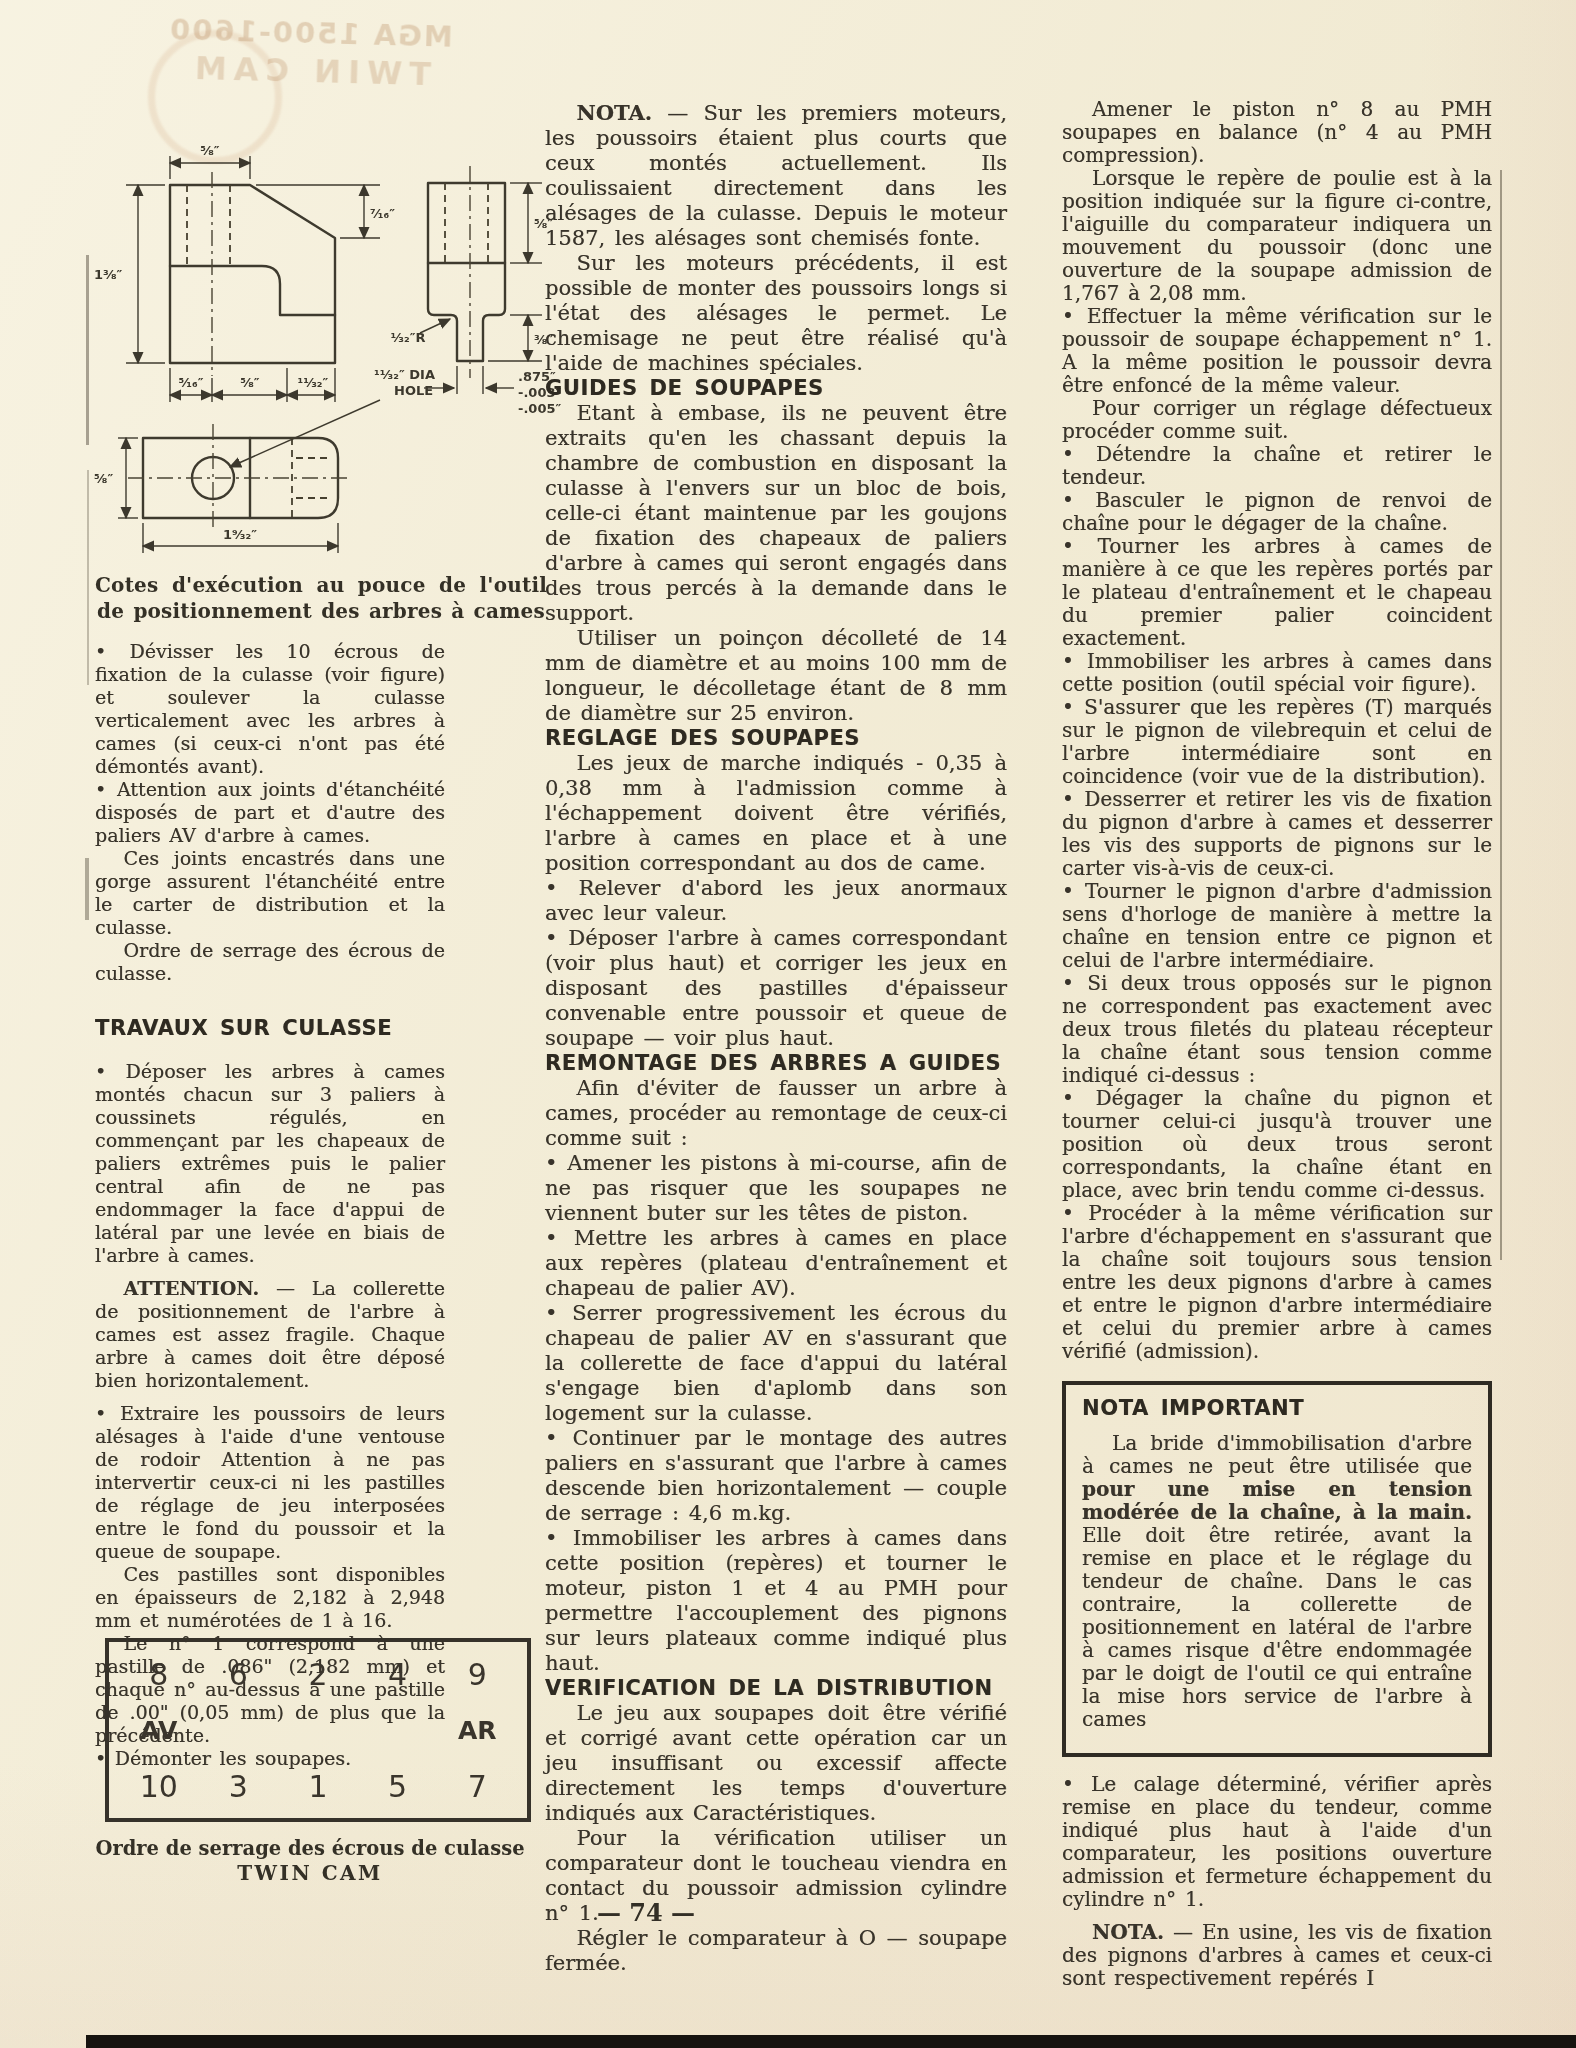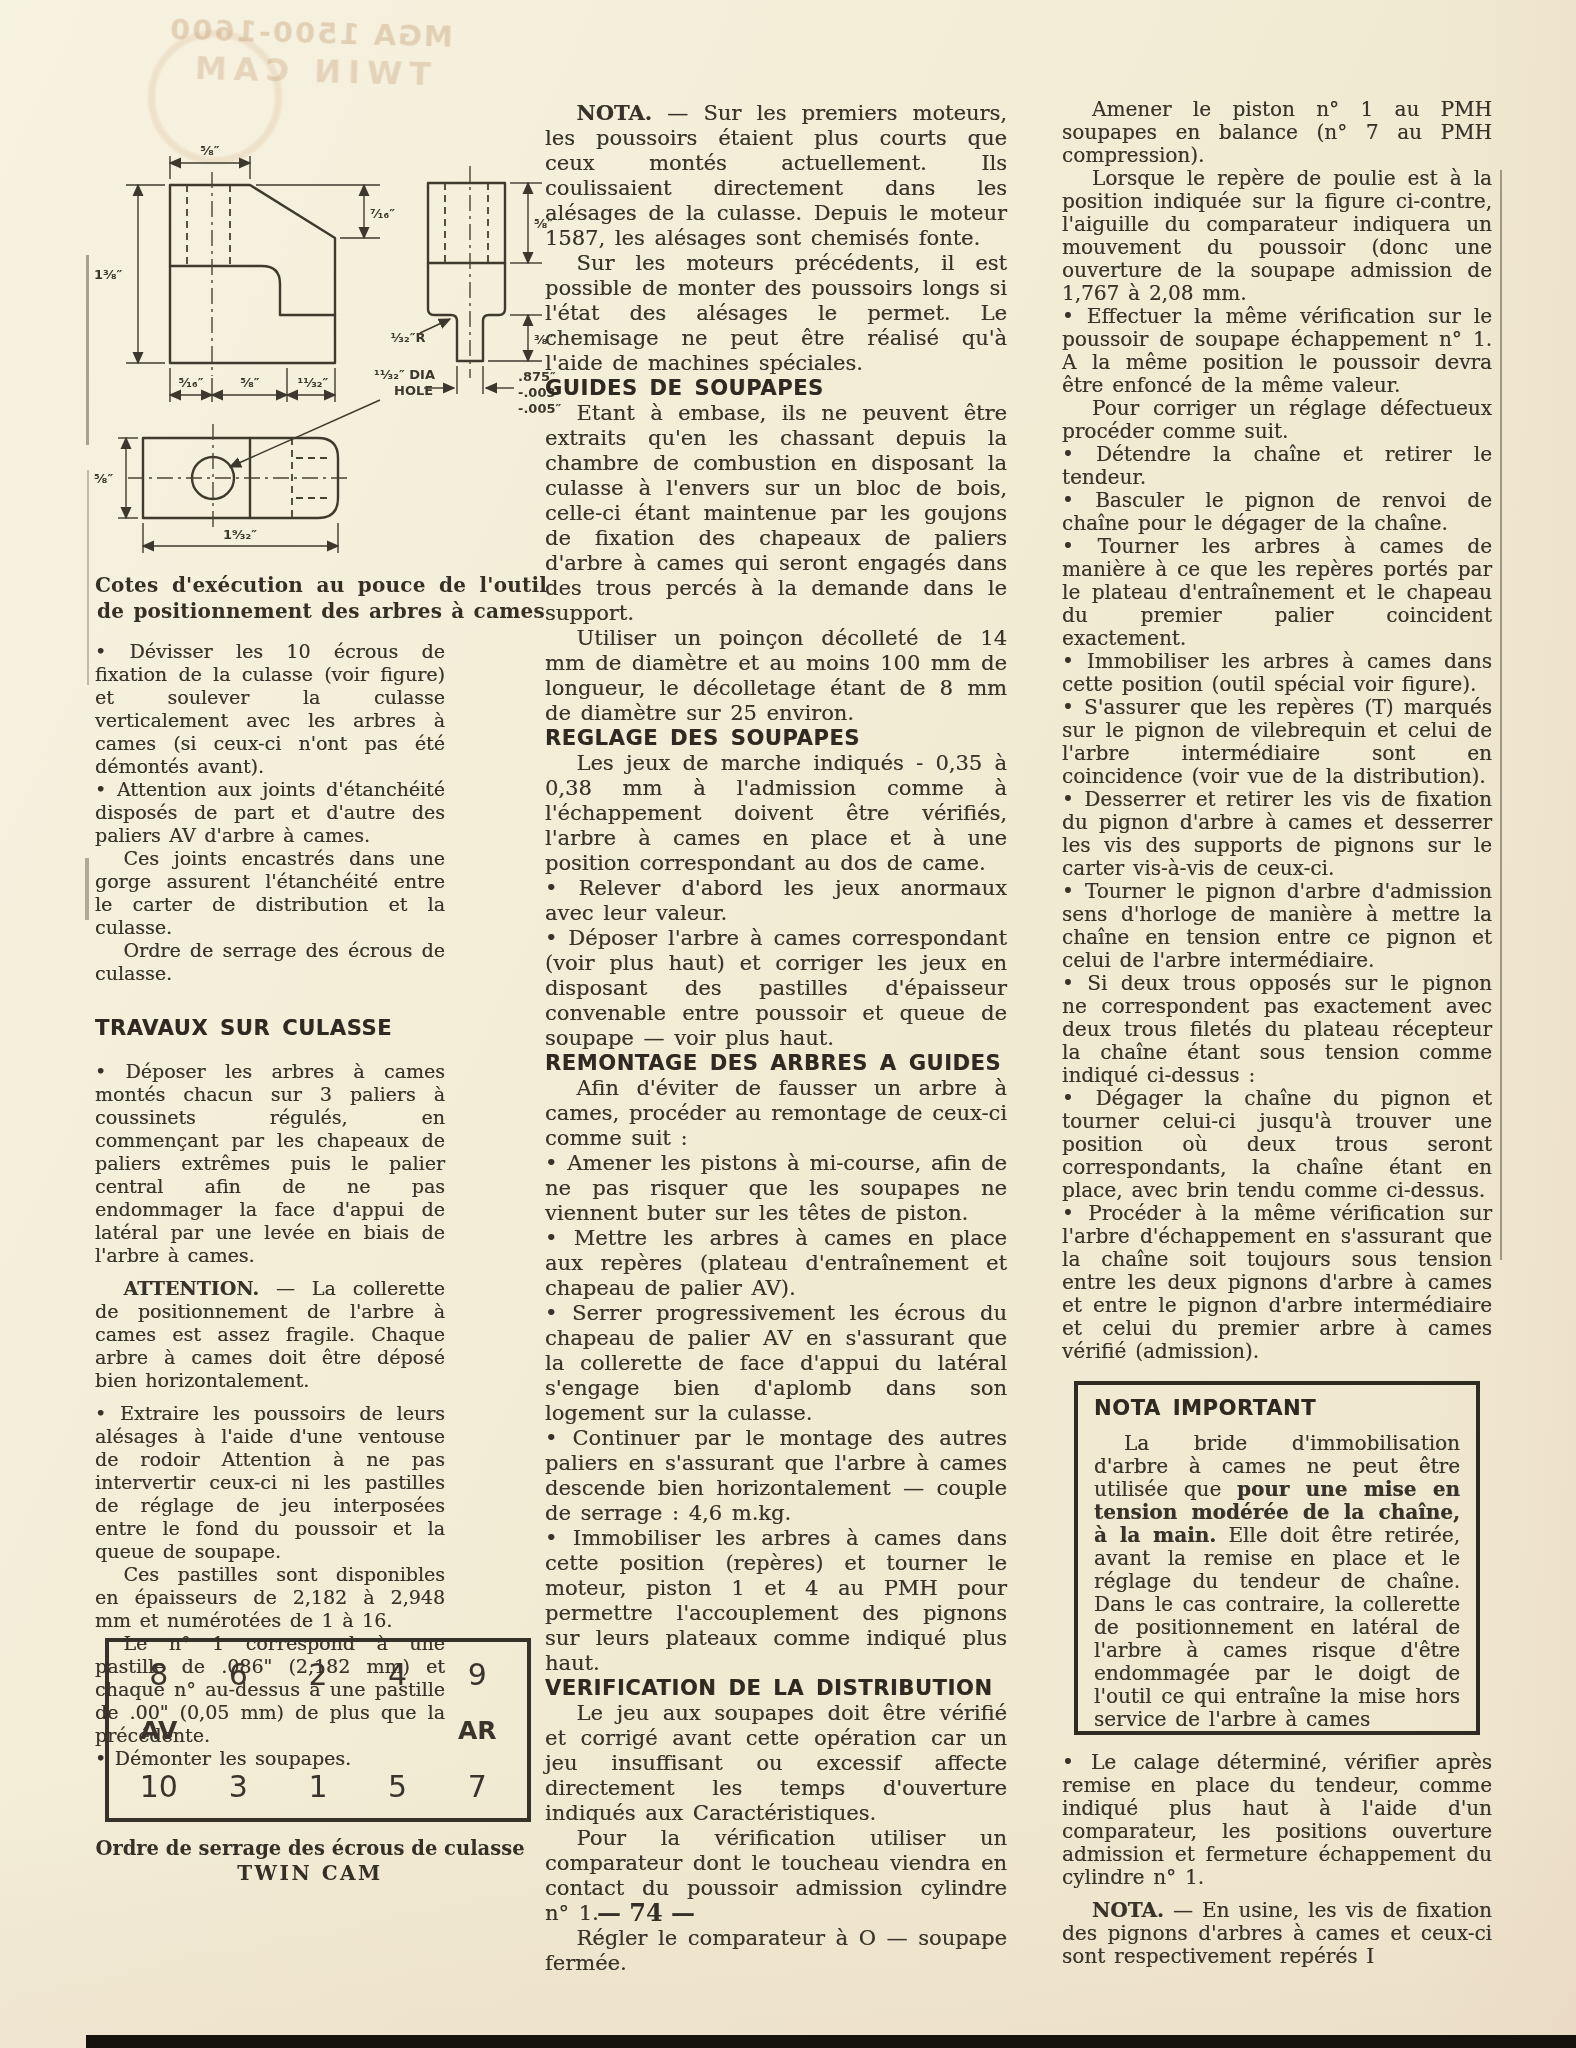--- a/index.html
+++ b/index.html
@@ -42,21 +42,21 @@
   #col2{left:545px;top:100px;width:462px;font-size:21px;line-height:25px;word-spacing:3px;}
   #col3{left:1062px;top:98px;width:430px;font-size:20px;line-height:23px;word-spacing:2.5px;}
   .ind{text-indent:1.5em;}
   .gap{margin-top:10px !important;}
   .hd{font-family:"DejaVu Sans",sans-serif;font-weight:bold;font-size:21px;
     letter-spacing:.6px;word-spacing:4px;margin:30px 0 16px;color:#2e2a21;text-align:left;
     text-shadow:.4px .3px 0 rgba(45,40,28,.6);}
   #col1 .hd{margin:32px 0 20px;}
   .bold{font-weight:bold;}
   
-  .notabox{border:4px solid #2f2b23;margin:18px 12px 16px;padding:10px 16px 0;}
+  .notabox{border:4px solid #2f2b23;margin:18px 0 16px;padding:10px 16px 22px;}
   .notabox .hd{margin:2px 0 12px;}
   
   .ttable{position:absolute;left:105px;top:1638px;width:398px;height:168px;
     border:4px solid #36322a;display:grid;grid-template-columns:repeat(5,1fr);
     grid-template-rows:repeat(3,1fr);align-items:center;justify-items:center;
     font-family:"DejaVu Sans",sans-serif;font-size:30px;color:#3a352c;padding:4px 10px;}
   .ttable .dir{font-size:25px;font-weight:bold;}
   .tcaption{position:absolute;left:95px;top:1836px;width:430px;text-align:center;
     font-weight:bold;font-size:19.5px;line-height:25px;color:#343026;}
   .tcaption .l2{letter-spacing:2.5px;font-size:20px;}
@@ -212,21 +212,21 @@
     <p>• Serrer progressivement les écrous du chapeau de palier AV en s'assurant que la collerette de face d'appui du latéral s'engage bien d'aplomb dans son logement sur la culasse.</p>
     <p>• Continuer par le montage des autres paliers en s'assurant que l'arbre à cames descende bien horizontalement — couple de serrage : 4,6 m.kg.</p>
     <p>• Immobiliser les arbres à cames dans cette position (repères) et tourner le moteur, piston 1 et 4 au PMH pour permettre l'accouplement des pignons sur leurs plateaux comme indiqué plus haut.</p>
     <p class="hd">VERIFICATION DE LA DISTRIBUTION</p>
     <p class="ind">Le jeu aux soupapes doit être vérifié et corrigé avant cette opération car un jeu insuffisant ou excessif affecte directement les temps d'ouverture indiqués aux Caractéristiques.</p>
     <p class="ind">Pour la vérification utiliser un comparateur dont le toucheau viendra en contact du poussoir admission cylindre n° 1.</p>
     <p class="ind">Régler le comparateur à O — soupape fermée.</p>
   </div>
 
   <div class="col" id="col3">
-    <p class="ind">Amener le piston n° 1 au PMH soupapes en balance (n° 7 au PMH compression).</p>
+    <p class="ind">Amener le piston n° 8 au PMH soupapes en balance (n° 4 au PMH compression).</p>
     <p class="ind">Lorsque le repère de poulie est à la position indiquée sur la figure ci-contre, l'aiguille du comparateur indiquera un mouvement du poussoir (donc une ouverture de la soupape admission de 1,767 à 2,08 mm.</p>
     <p>• Effectuer la même vérification sur le poussoir de soupape échappement n° 1. A la même position le poussoir devra être enfoncé de la même valeur.</p>
     <p class="ind">Pour corriger un réglage défectueux procéder comme suit.</p>
     <p>• Détendre la chaîne et retirer le tendeur.</p>
     <p>• Basculer le pignon de renvoi de chaîne pour le dégager de la chaîne.</p>
     <p>• Tourner les arbres à cames de manière à ce que les repères portés par le plateau d'entraînement et le chapeau du premier palier coincident exactement.</p>
     <p>• Immobiliser les arbres à cames dans cette position (outil spécial voir figure).</p>
     <p>• S'assurer que les repères (T) marqués sur le pignon de vilebrequin et celui de l'arbre intermédiaire sont en coincidence (voir vue de la distribution).</p>
     <p>• Desserrer et retirer les vis de fixation du pignon d'arbre à cames et desserrer les vis des supports de pignons sur le carter vis-à-vis de ceux-ci.</p>
     <p>• Tourner le pignon d'arbre d'admission sens d'horloge de manière à mettre la chaîne en tension entre ce pignon et celui de l'arbre intermédiaire.</p>

